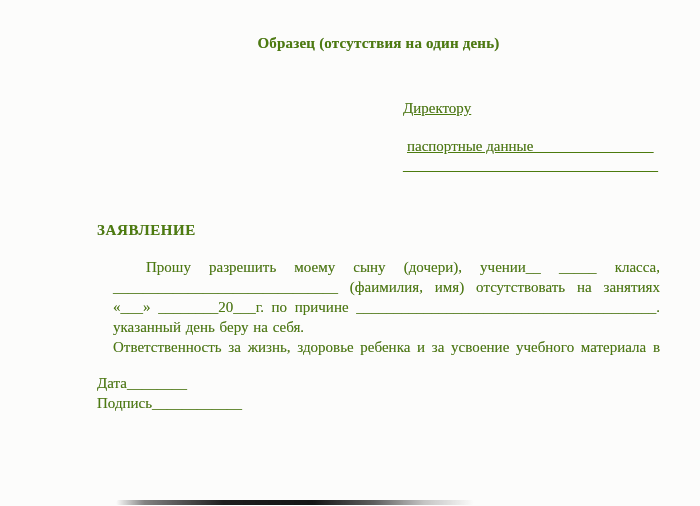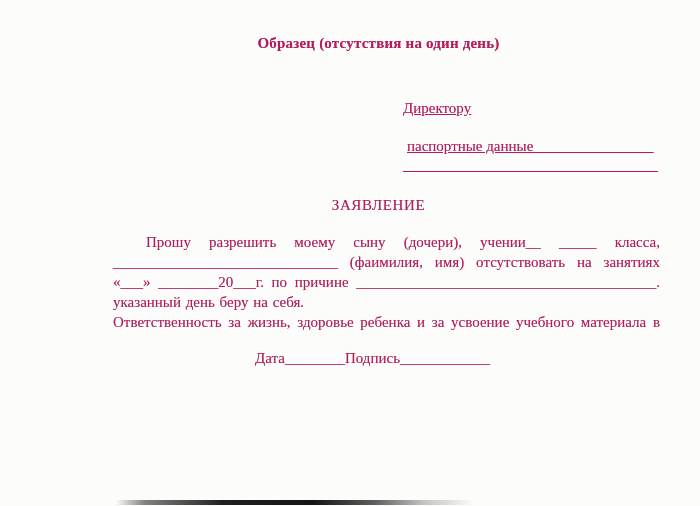--- a/index.html
+++ b/index.html
@@ -7,21 +7,21 @@
     padding: 0;
     background: #e9e9e9;
   }
   .page {
     position: relative;
     width: 700px;
     height: 506px;
     background: #fcfcfb;
     overflow: hidden;
     font-family: "Liberation Serif", "DejaVu Serif", serif;
-    color: #be185d;
+    color: #4d7c0f;
     font-size: 15px;
     text-shadow: 0 0 0.5px rgba(20,20,20,0.35);
   }
   .content {
     position: absolute;
     left: 97px;
     top: 0;
     width: 563px;
   }
   .doc-title {
@@ -39,24 +39,24 @@
     white-space: nowrap;
     text-decoration: underline;
   }
   .addressee .spacer-line {
     height: 19px;
   }
   .addressee .indent {
     padding-left: 4px;
   }
   .statement-heading {
-    margin-top: 20px;
-    text-align: center;
+    margin-top: 45px;
     line-height: 20px;
     letter-spacing: 0.6px;
+    font-weight: bold;
   }
   .paragraph {
     margin-top: 17px;
     line-height: 20px;
   }
   .par-line {
     text-align: justify;
     text-align-last: justify;
     word-spacing: 1px;
     margin-left: 16px;
@@ -64,23 +64,24 @@
   .par-line.first {
     text-indent: 33px;
   }
   .par-line.last {
     text-align: left;
     text-align-last: left;
   }
   .footer-row {
     margin-top: 16px;
     display: flex;
-    justify-content: center;
+    justify-content: flex-start;
     line-height: 20px;
     padding-right: 12px;
+    flex-direction: column;
   }
   .scan-edge {
     position: absolute;
     left: 116px;
     bottom: 1px;
     width: 358px;
     height: 5px;
     border-radius: 3px;
     background: linear-gradient(90deg,
       rgba(40,40,40,0) 0%,

